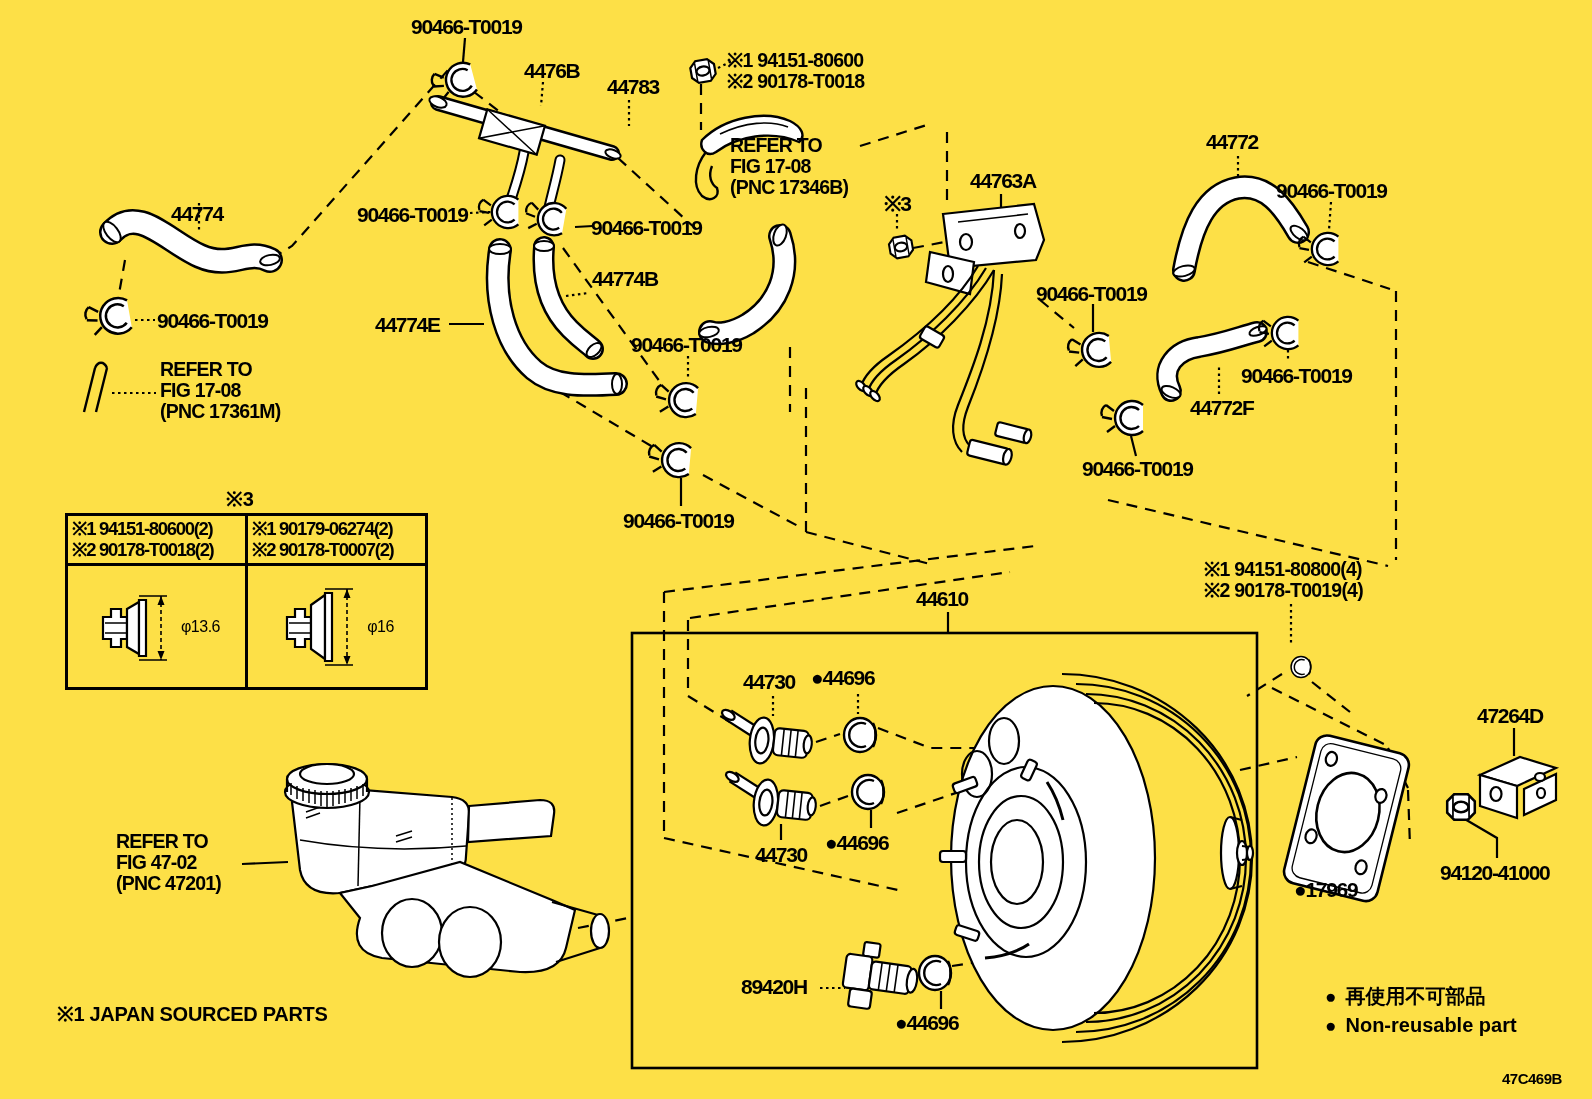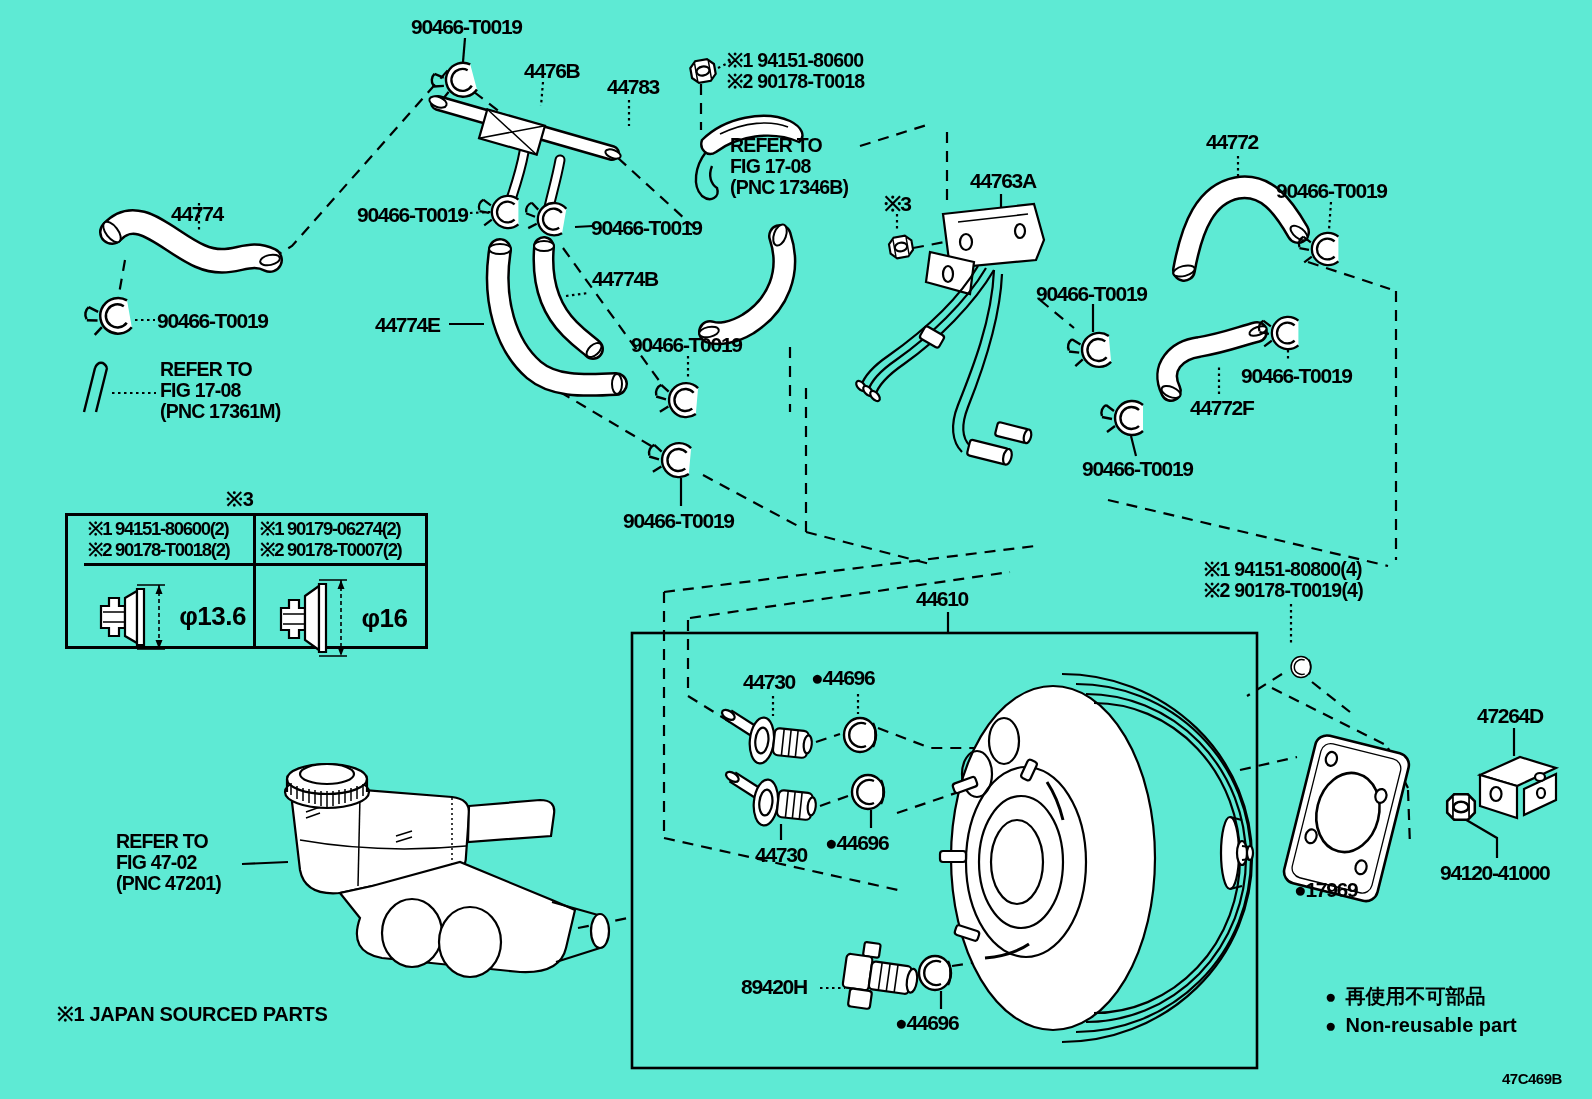--- a/index.html
+++ b/index.html
@@ -1,38 +1,38 @@
 <!DOCTYPE html>
 <html><head>
 <meta charset="utf-8">
 <style>
   html,body{margin:0;padding:0;background:#fff;}
-  .canvas{position:relative;width:1592px;height:1099px;background:#5eead4;overflow:hidden;
+  .canvas{position:relative;width:1592px;height:1099px;background:#fde047;overflow:hidden;
           font-family:"Liberation Sans",sans-serif;color:#000;}
   svg.art{position:absolute;left:0;top:0;}
   .callout{position:absolute;font-weight:bold;font-size:21px;letter-spacing:-1.3px;
            white-space:nowrap;line-height:1;}
   .note{position:absolute;font-weight:bold;font-size:19.5px;letter-spacing:-0.8px;
         white-space:pre;line-height:21px;}
   .footer-notes{position:absolute;left:57px;top:1000px;font-weight:bold;font-size:20px;
         letter-spacing:-0.3px;line-height:28px;}
   .legend{position:absolute;left:1325px;top:982px;font-weight:bold;font-size:20px;line-height:29px;}
   .legend-row{display:flex;align-items:center;gap:9px;white-space:nowrap;}
   .legend-dot{font-size:19px;}
   .diagram-code{position:absolute;left:1502px;top:1070px;font-weight:bold;font-size:15px;
         letter-spacing:-0.5px;}
   .spec-table-title{position:absolute;left:226px;top:485px;font-weight:bold;font-size:20px;}
-  .spec-table{position:absolute;left:65px;top:513px;width:363px;height:136px;
-        border:3px solid #000;box-sizing:border-box;display:flex;padding-left:16px;}
+  .spec-table{position:absolute;left:65px;top:513px;width:363px;height:177px;
+        border:3px solid #000;box-sizing:border-box;display:flex;}
   .spec-col{flex:1;display:flex;flex-direction:column;min-width:0;}
   .spec-col.first{border-right:3px solid #000;}
   .spec-head{border-bottom:3px solid #000;padding:2px 3px 3px 4px;font-weight:bold;
         font-size:18.5px;letter-spacing:-1.3px;line-height:21px;white-space:nowrap;}
   .spec-body{flex:1;display:flex;align-items:center;justify-content:center;gap:2px;}
-  .dia{font-weight:bold;font-size:26px;letter-spacing:-0.5px;}
+  .dia{font-weight:normal;font-size:16px;letter-spacing:-0.5px;}
 </style>
 </head>
 <body>
 
 <div class="canvas">
 
 <svg class="art" width="1592" height="1099" viewBox="0 0 1592 1099">
   <defs>
     <g id="clampSym" stroke="#000" fill="none" stroke-width="2.4">
       <path d="M12,-13 A17,17 0 1 0 12,13" fill="#fff"></path>

